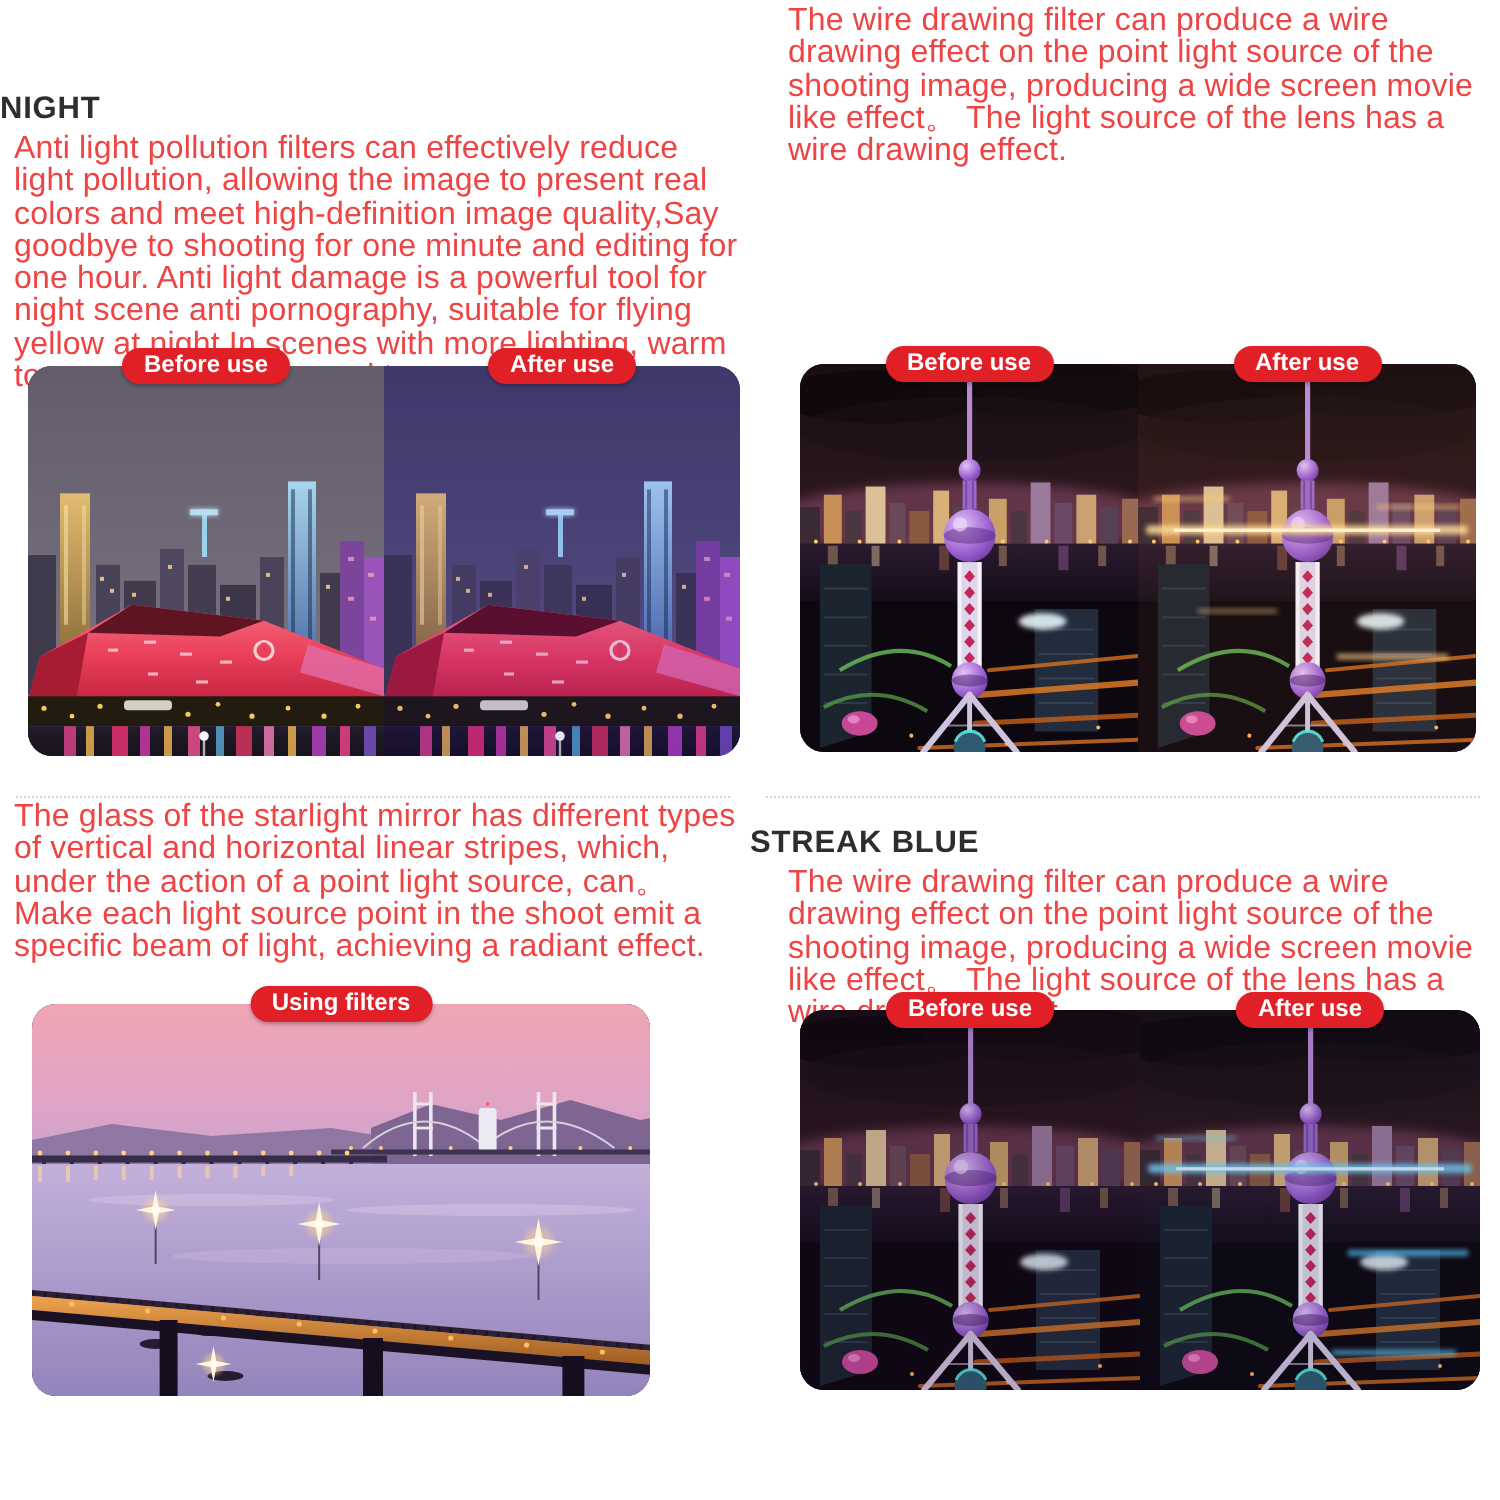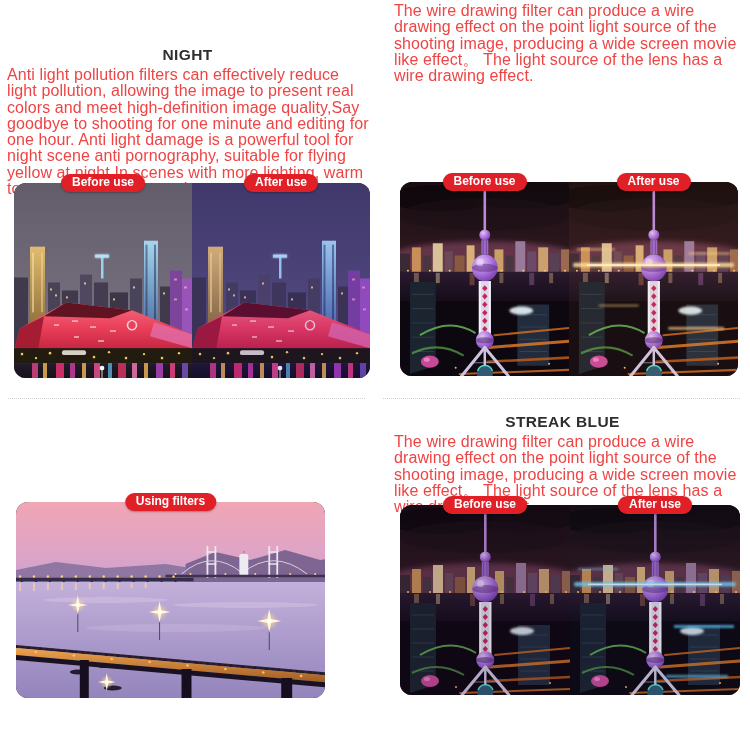--- a/index.html
+++ b/index.html
@@ -1,19 +1,19 @@
 <!DOCTYPE html>
 <html><head>
 <meta charset="utf-8">
 <style>
   html,body{margin:0;padding:0;background:#ffffff;}
   body{width:750px;height:750px;font-family:"Liberation Sans",sans-serif;overflow:hidden;}
   .page{width:750px;height:750px;display:grid;grid-template-columns:375px 375px;grid-template-rows:398px 352px;}
   .sec{position:relative;box-sizing:border-box;}
-  .s-title{margin:0;text-align:center;font-size:15.5px;font-weight:bold;color:#2e2e2e;letter-spacing:.4px;}
+  .s-title{margin:0;font-size:15.5px;font-weight:bold;color:#2e2e2e;letter-spacing:.4px;}
   .row1 .s-title{padding-top:46px;}
   .row2 .s-title{padding-top:15px;}
   .s-desc{margin:3px 6px 0 7px;font-size:16px;line-height:16.3px;color:#ef4444;letter-spacing:.1px;}
   .col-r .s-desc{margin-left:19px;margin-right:5px;}
   .divider{position:absolute;top:0;left:8px;right:10px;height:0;border-top:1px dotted #d2d2d2;}
   .img-wrap{position:absolute;}
   .img-clip{width:100%;height:100%;border-radius:12px;overflow:hidden;display:flex;background:#10101c;}
   .img-clip svg{display:block;flex:0 0 auto;}
   .badge{position:absolute;top:-9px;transform:translateX(-50%);background:#e01f26;color:#ffffff;
          font-size:12px;font-weight:bold;padding:2px 11px 3px;border-radius:11px;white-space:nowrap;
@@ -477,20 +477,21 @@
           <use href="#pearl-main"></use>
           <use href="#gold-streaks"></use>
           <rect width="170" height="190" fill="#ff9a40" opacity=".05"></rect>
         </svg>
       </div>
     </div>
   </section>
 
   <section class="sec row2 col-l">
     <div class="divider"></div>
+    <p class="s-desc">The glass of the starlight mirror has different types of vertical and horizontal linear stripes, which, under the action of a point light source, can。 Make each light source point in the shoot emit a specific beam of light, achieving a radiant effect.</p>
     <div class="img-wrap iw-star">
       <span class="badge b-center">Using filters</span>
       <div class="img-clip">
         <svg viewBox="0 0 340 196" width="339" height="196" preserveAspectRatio="none">
           <use href="#bridge-main"></use>
         </svg>
       </div>
     </div>
   </section>
 

